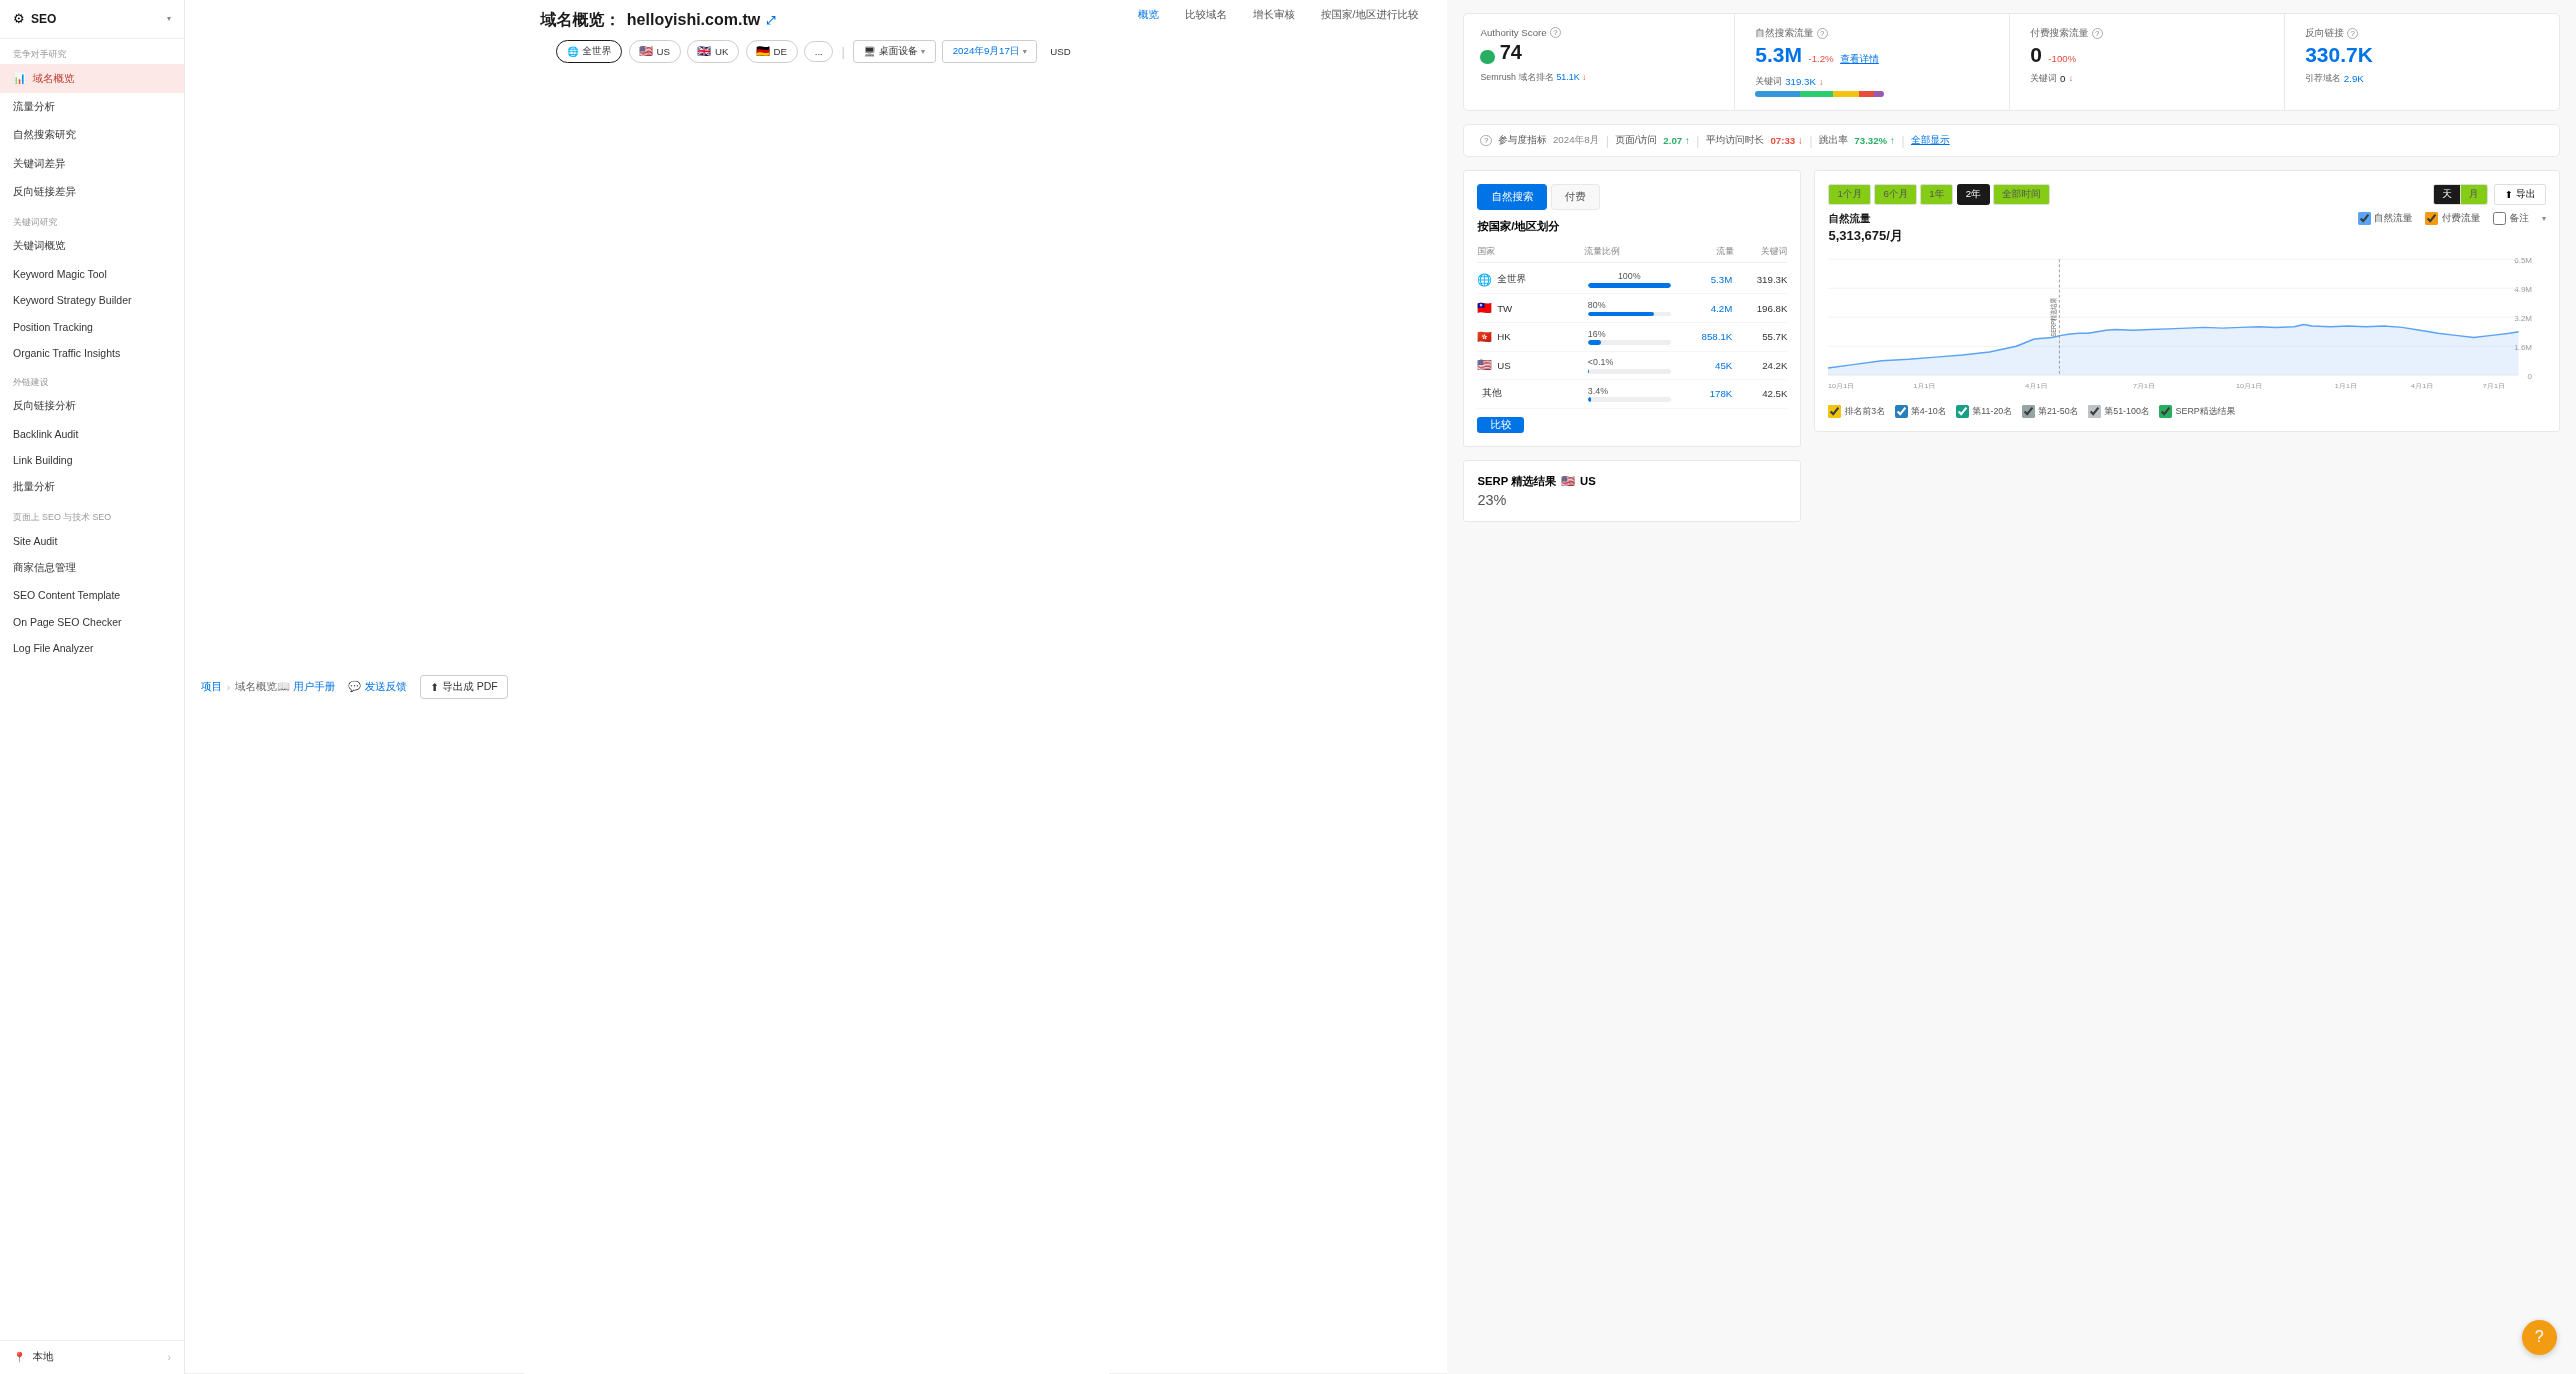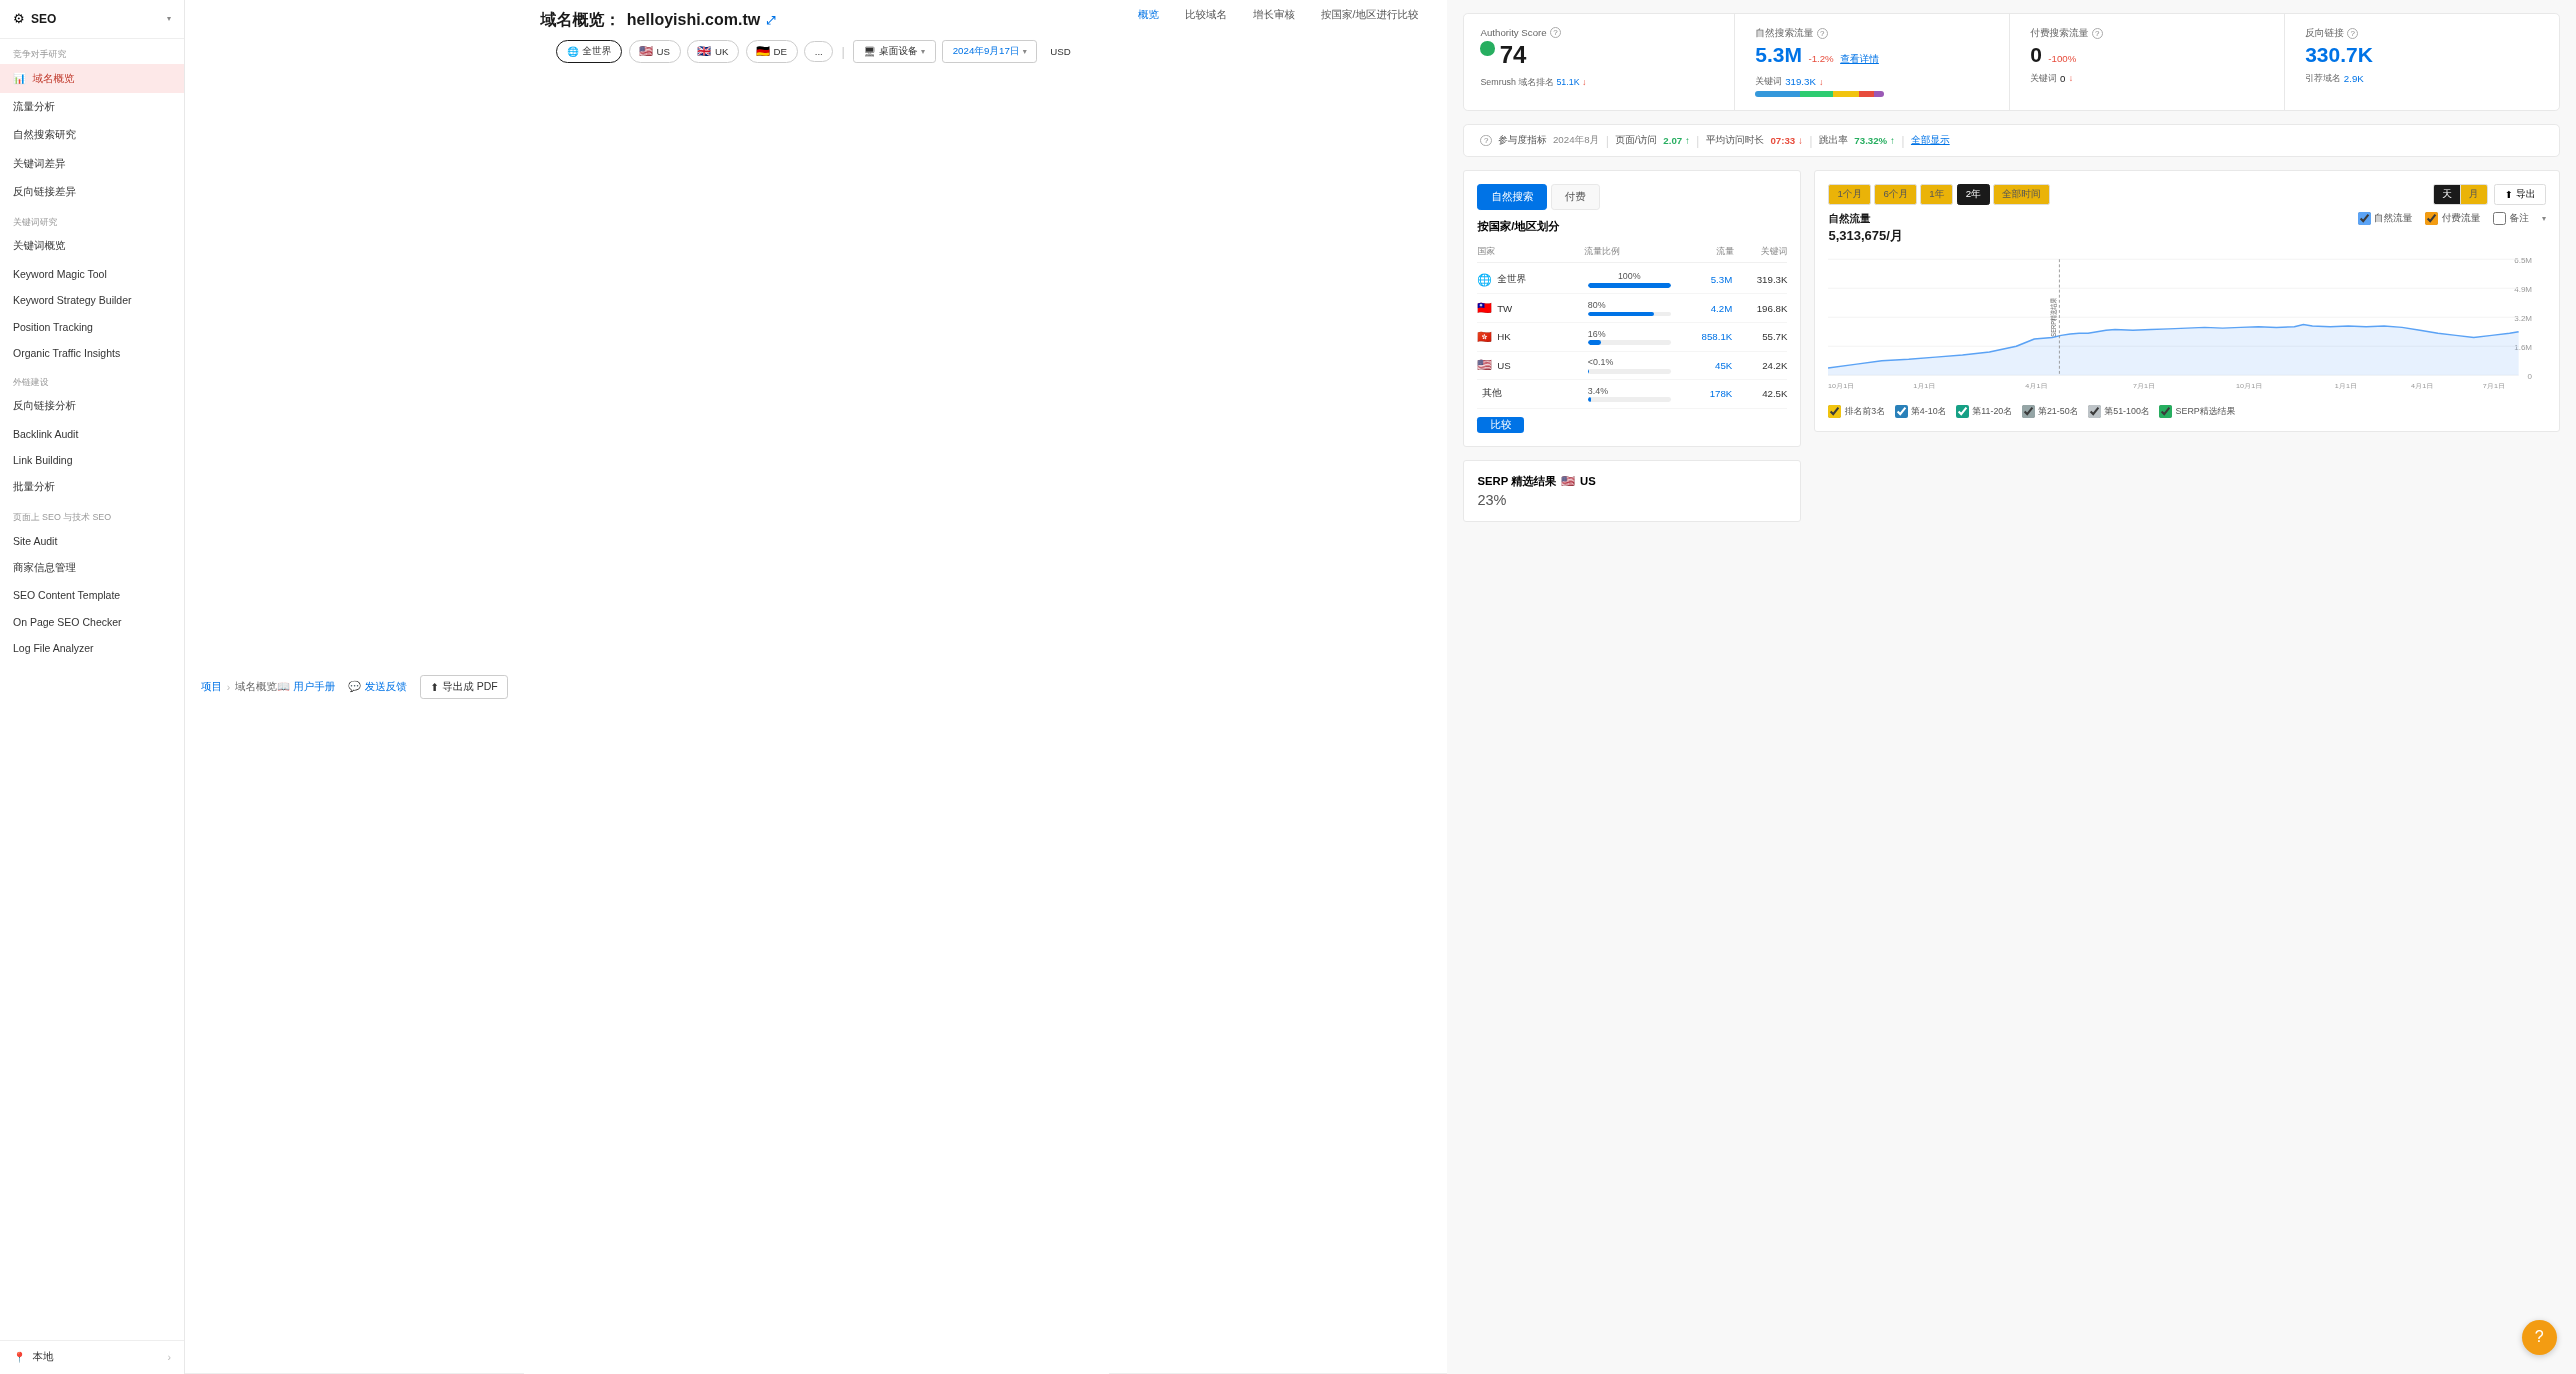--- a/index.html
+++ b/index.html
@@ -47,21 +47,21 @@
     
     .content { flex: 1; overflow-y: auto; padding: 13px 16px; background: #f8f8f8; }
 
     
     .metrics-row { display: flex; gap: 4px; background: #fff; border: 0.8px solid #e8e8e8; border-radius: 4.8px; margin-bottom: 13px; }
     .metric-card { flex: 1; padding: 13px 16px; border-right: 0.8px solid #e8e8e8; }
     .metric-card:last-child { border-right: none; }
     .metric-label { font-size: 9.7px; color: #666; margin-bottom: 3.2px; display: flex; align-items: center; gap: 3.2px; }
     .metric-value { font-size: 21px; font-weight: 700; color: #0073e6; margin-bottom: 3.2px; }
     .metric-score-dot { width: 14.5px; height: 14.5px; border-radius: 50%; background: #27ae60; display: inline-block; margin-right: 4.8px; }
-    .metric-authority { font-size: 24px; font-weight: 700; color: #1a1a1a; display: flex; align-items: flex-start; }
+    .metric-authority { font-size: 20px; font-weight: 700; color: #1a1a1a; display: flex; align-items: flex-end; }
     .semrush-rank { font-size: 8.9px; color: #666; margin-top: 6.4px; }
     .semrush-rank .rank-val { color: #0073e6; }
     .semrush-rank .down-arrow { color: #e74c3c; }
 
     
     .engagement-row { background: #fff; border: 0.8px solid #e8e8e8; border-radius: 4.8px; padding: 8px 16px; margin-bottom: 13px; display: flex; align-items: center; gap: 6.4px; font-size: 9.7px; color: #555; flex-wrap: wrap; }
     .engagement-sep { color: #ddd; font-size: 13px; }
     .engagement-val { font-weight: 600; }
     .engagement-up { color: #27ae60; }
     .engagement-down { color: #e74c3c; }
@@ -97,21 +97,21 @@
     .ratio-text { font-size: 8.9px; color: #555; }
     .compare-btn { display: inline-block; padding: 1px 13px; background: #0073e6; color: #fff; border-radius: 3.2px; font-size: 10.5px; cursor: pointer; margin-top: 8px; border: none; }
 
     
     .serp-title { font-size: 11.3px; font-weight: 600; margin-bottom: 3.2px; display: flex; align-items: center; gap: 4.8px; }
     .serp-percent { font-size: 14.5px; color: #555; margin-top: 3.2px; }
 
     
     .chart-header { display: flex; justify-content: space-between; align-items: center; margin-bottom: 6.4px; }
     .time-btns { display: flex; gap: 3.2px; }
-    .time-btn { padding: 3.2px 8px; font-size: 9.7px; border: 0.8px solid #ddd; border-radius: 2.4px; background: #eab308; cursor: pointer; color: #555; }
+    .time-btn { padding: 3.2px 8px; font-size: 9.7px; border: 0.8px solid #ddd; border-radius: 2.4px; background: #84cc16; cursor: pointer; color: #555; }
     .time-btn.active { background: #1a1a1a; color: #fff; border-color: #1a1a1a; }
     .export-btn { display: flex; align-items: center; gap: 3.2px; padding: 3.2px 9.7px; border: 0.8px solid #ddd; border-radius: 2.4px; background: #fff; font-size: 9.7px; cursor: pointer; }
     .chart-title-row { display: flex; justify-content: space-between; align-items: flex-start; margin-bottom: 6.4px; }
     .chart-legend { display: flex; align-items: center; gap: 13px; font-size: 9.7px; }
     .legend-item { display: flex; align-items: center; gap: 3.2px; }
 
     
     .chart-area { width: 100%; position: relative; }
     .chart-svg { width: 100%; height: 145px; }
     .keywords-legend { display: flex; gap: 9.7px; flex-wrap: wrap; font-size: 8.9px; }

